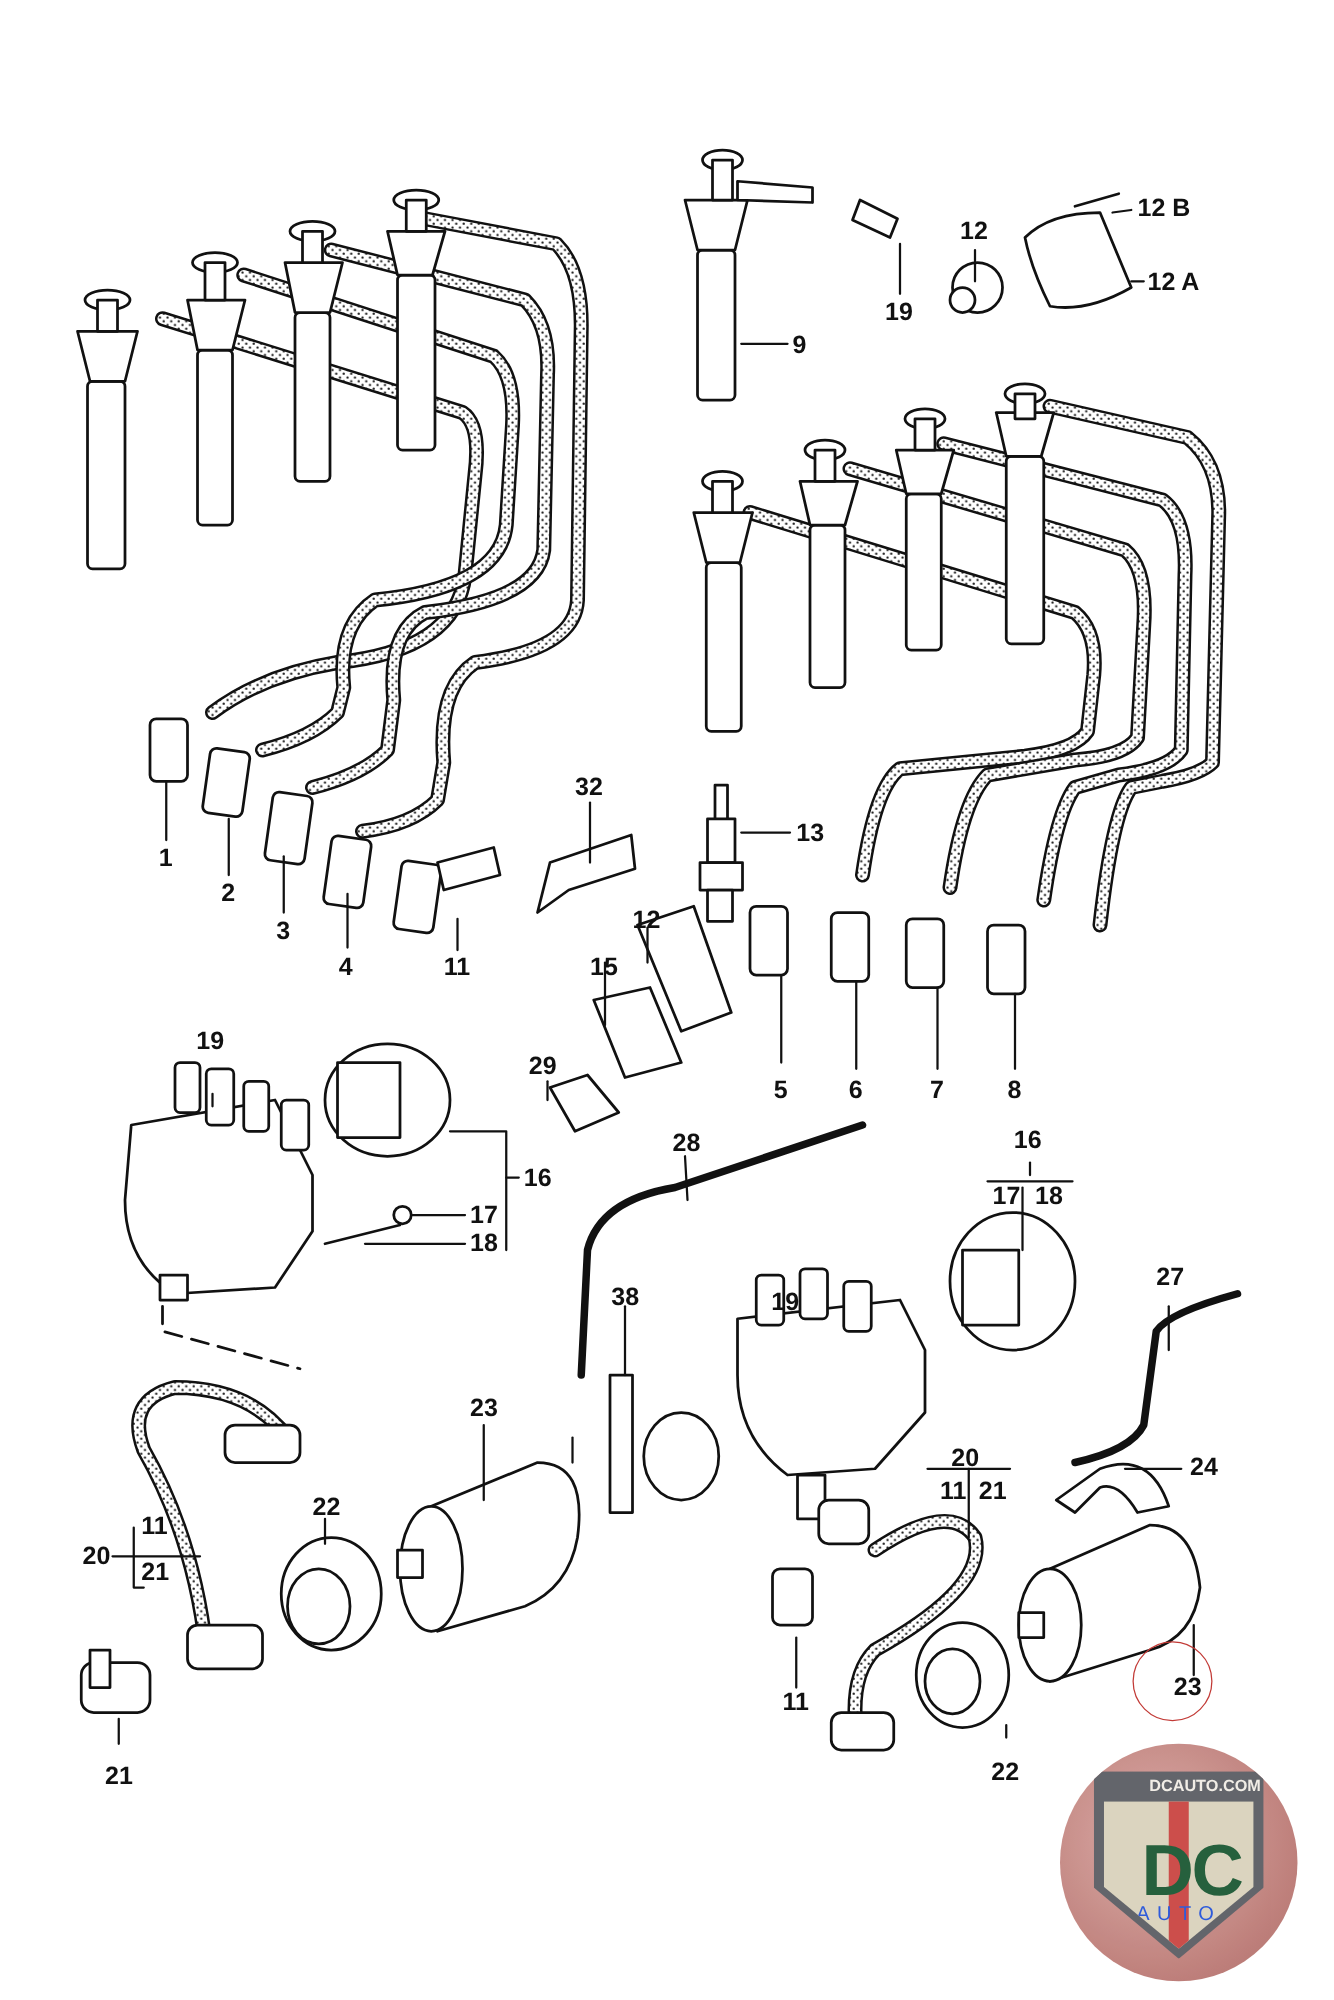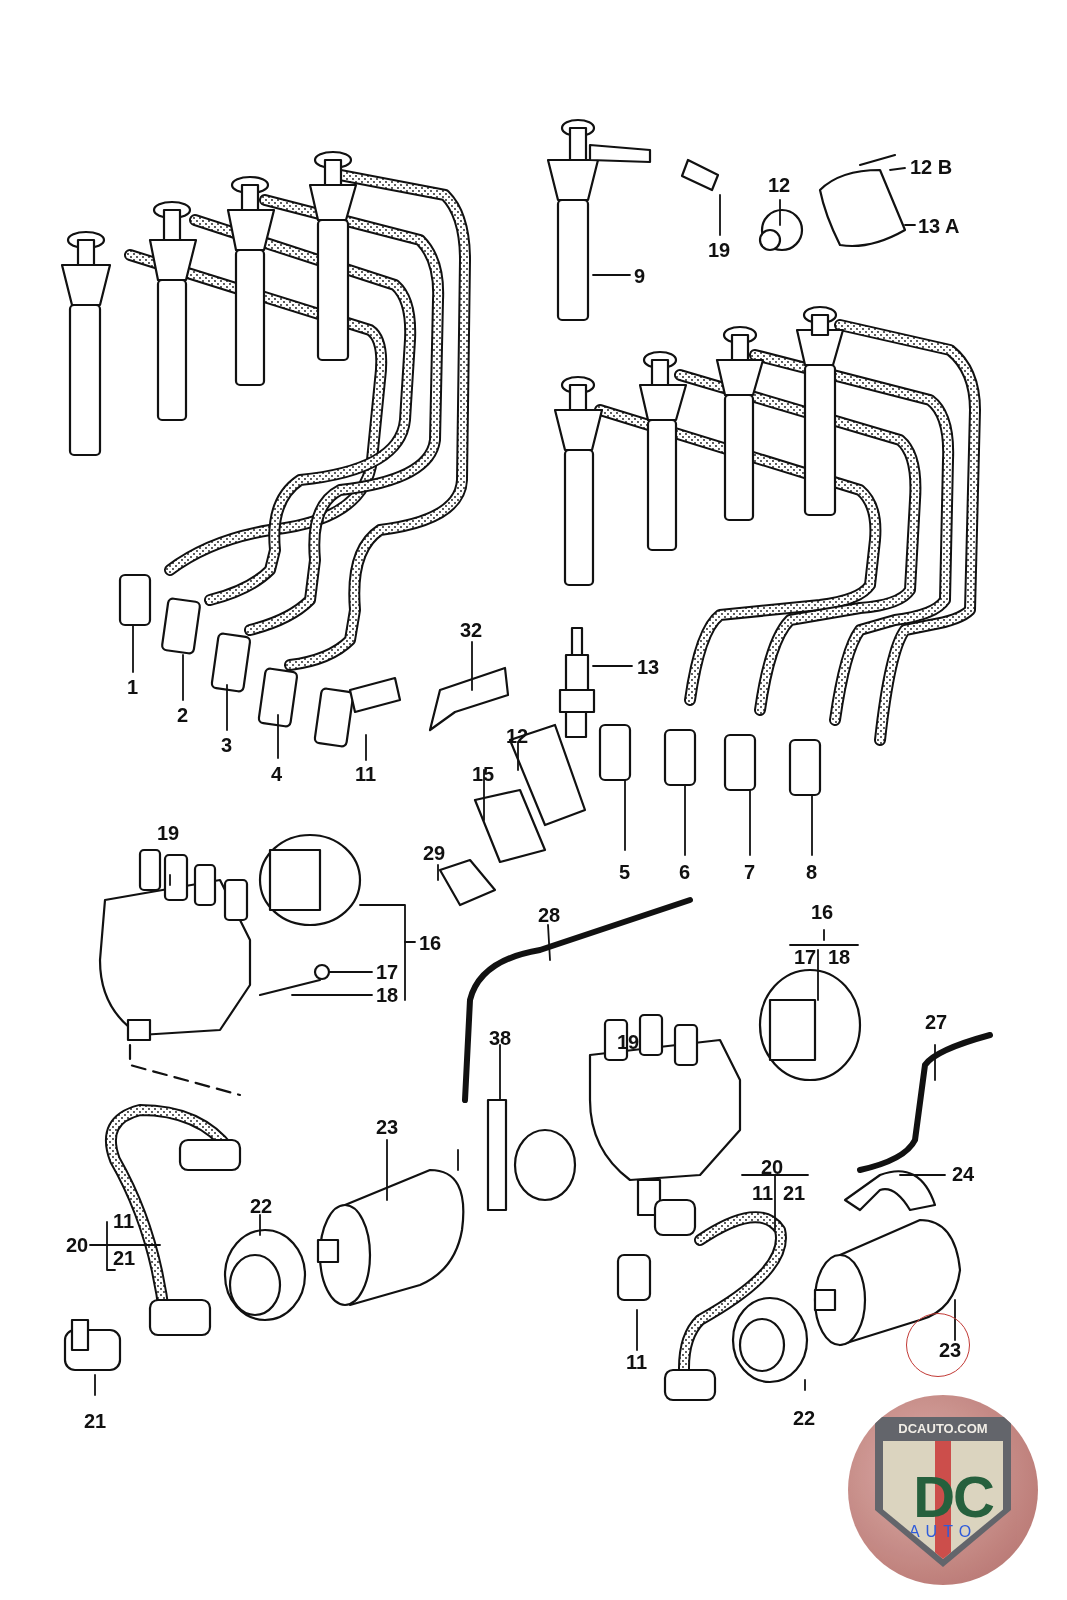--- a/index.html
+++ b/index.html
@@ -9,21 +9,21 @@
   .lbl { position:absolute; font-family:"Liberation Sans", sans-serif; font-weight:bold;
          font-size:20px; color:#111; line-height:1; white-space:nowrap; }
   .badge { position:absolute; left:848px; top:1395px; width:190px; height:190px; border-radius:50%;
            background:radial-gradient(circle at 40% 40%, #d9a7a2, #b97570 70%, #a8655f); overflow:hidden; opacity:0.92; }
   .shield { position:absolute; left:27px; top:22px; width:136px; height:150px; background:#56595f;
             clip-path:polygon(0 0,100% 0,100% 62%,50% 100%,0 62%); }
   .shield-inner { position:absolute; left:8px; top:24px; width:120px; height:118px; background:#d9d1ba;
             clip-path:polygon(0 0,100% 0,100% 58%,50% 100%,0 58%); }
   .stripe { position:absolute; left:52px; top:0; width:16px; height:118px; background:#c8403c; }
   .badge-url { position:absolute; left:0; top:4px; width:136px; text-align:center; color:#f0ece4;
-               font-size:13px; font-weight:bold; }
+               font-size:13px; font-weight:bold;padding-left:21px; }
   .badge-dc { position:absolute; left:0; top:22px; width:110px; text-align:right; color:#14532d;
               font-size:58px; font-weight:bold; letter-spacing:-2px; }
   .badge-auto { position:absolute; left:0; top:82px; width:120px; text-align:center; color:#1d4ed8;
               font-size:16px; letter-spacing:6px; }
   .red-ring { position:absolute; left:906px; top:1313px; width:62px; height:62px; border:1.5px solid #c23a36;
               border-radius:50%; }
 </style>
 </head>
 <body>
 
@@ -261,21 +261,21 @@
 <div class="lbl" style="left:221px;top:735px">3</div>
 <div class="lbl" style="left:271px;top:764px">4</div>
 <div class="lbl" style="left:355px;top:764px">11</div>
 <div class="lbl" style="left:619px;top:862px">5</div>
 <div class="lbl" style="left:679px;top:862px">6</div>
 <div class="lbl" style="left:744px;top:862px">7</div>
 <div class="lbl" style="left:806px;top:862px">8</div>
 <div class="lbl" style="left:634px;top:266px">9</div>
 <div class="lbl" style="left:708px;top:240px">19</div>
 <div class="lbl" style="left:768px;top:175px">12</div>
-<div class="lbl" style="left:918px;top:216px">13 A</div>
+<div class="lbl" style="left:918px;top:216px">12 A</div>
 <div class="lbl" style="left:910px;top:157px">12 B</div>
 <div class="lbl" style="left:637px;top:657px">13</div>
 <div class="lbl" style="left:506px;top:726px">12</div>
 <div class="lbl" style="left:472px;top:764px">15</div>
 <div class="lbl" style="left:460px;top:620px">32</div>
 <div class="lbl" style="left:423px;top:843px">29</div>
 <div class="lbl" style="left:157px;top:823px">19</div>
 <div class="lbl" style="left:419px;top:933px">16</div>
 <div class="lbl" style="left:376px;top:962px">17</div>
 <div class="lbl" style="left:376px;top:985px">18</div>

